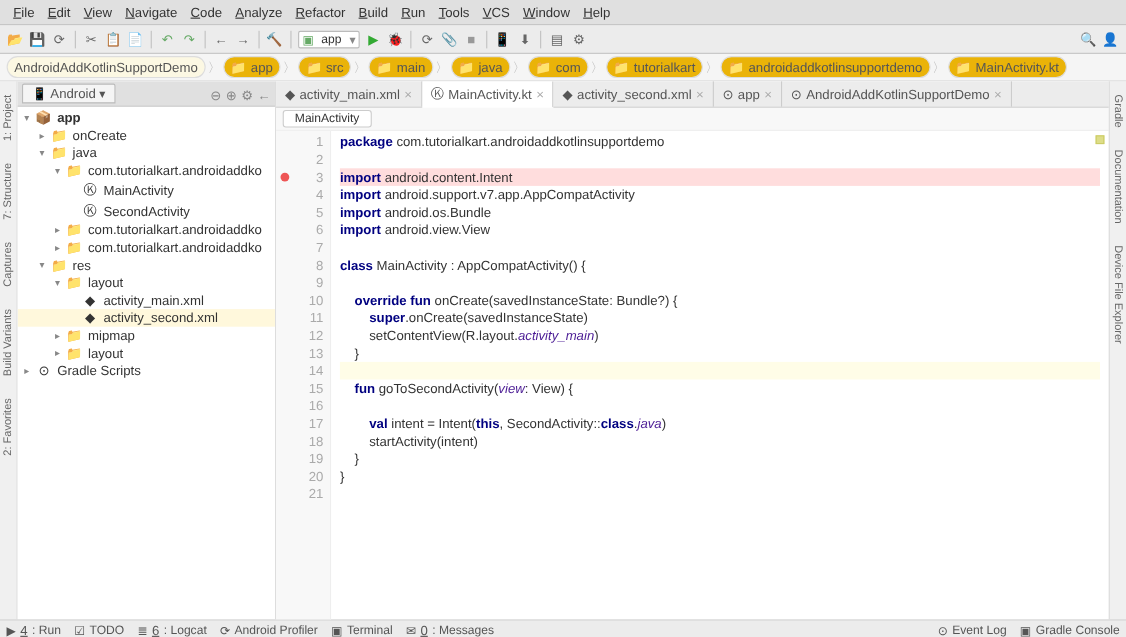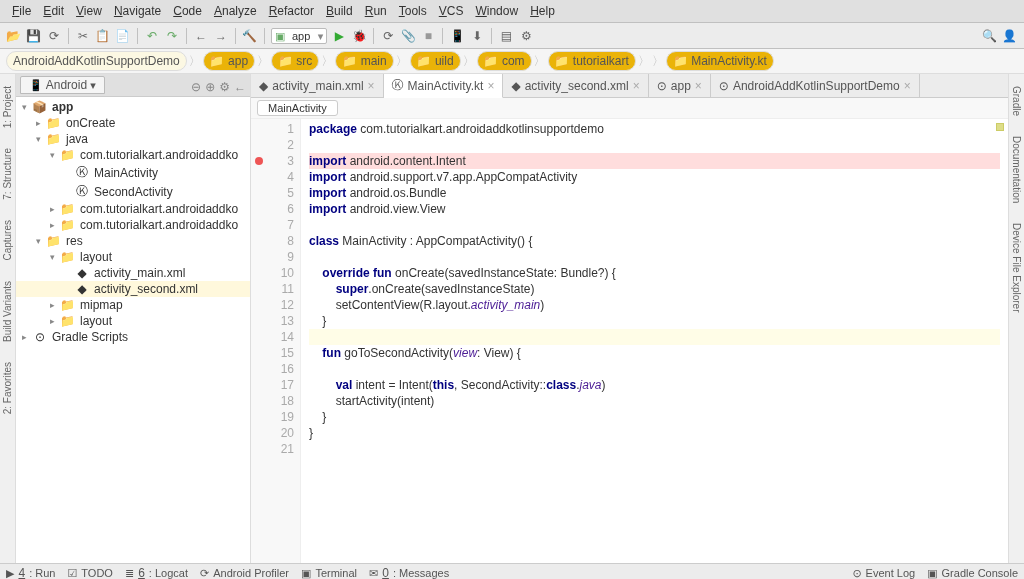--- a/index.html
+++ b/index.html
@@ -110,26 +110,27 @@
 
 <div class="breadcrumb" id="breadcrumb">
     <span class="bc-item">AndroidAddKotlinSupportDemo</span>
     <span style="color: rgb(187, 187, 187);">〉</span>
     <span class="bc-item">📁 app</span>
     <span style="color: rgb(187, 187, 187);">〉</span>
     <span class="bc-item">📁 src</span>
     <span style="color: rgb(187, 187, 187);">〉</span>
     <span class="bc-item">📁 main</span>
     <span style="color: rgb(187, 187, 187);">〉</span>
-    <span class="bc-item">📁 uild</span>
+    <span class="bc-item">📁 java</span>
     <span style="color: rgb(187, 187, 187);">〉</span>
     <span class="bc-item">📁 com</span>
     <span style="color: rgb(187, 187, 187);">〉</span>
     <span class="bc-item">📁 tutorialkart</span>
     <span style="color: rgb(187, 187, 187);">〉</span>
+    <span class="bc-item">📁 androidaddkotlinsupportdemo</span>
     <span style="color: rgb(187, 187, 187);">〉</span>
     <span class="bc-item">📁 MainActivity.kt</span>
   </div>
 
 <div class="main">
   <div class="sidebar-left" id="sbl">
       <div class="vtab">1: Project</div>
       <div class="vtab">7: Structure</div>
       <div class="vtab">Captures</div>
       <div class="vtab">Build Variants</div>

